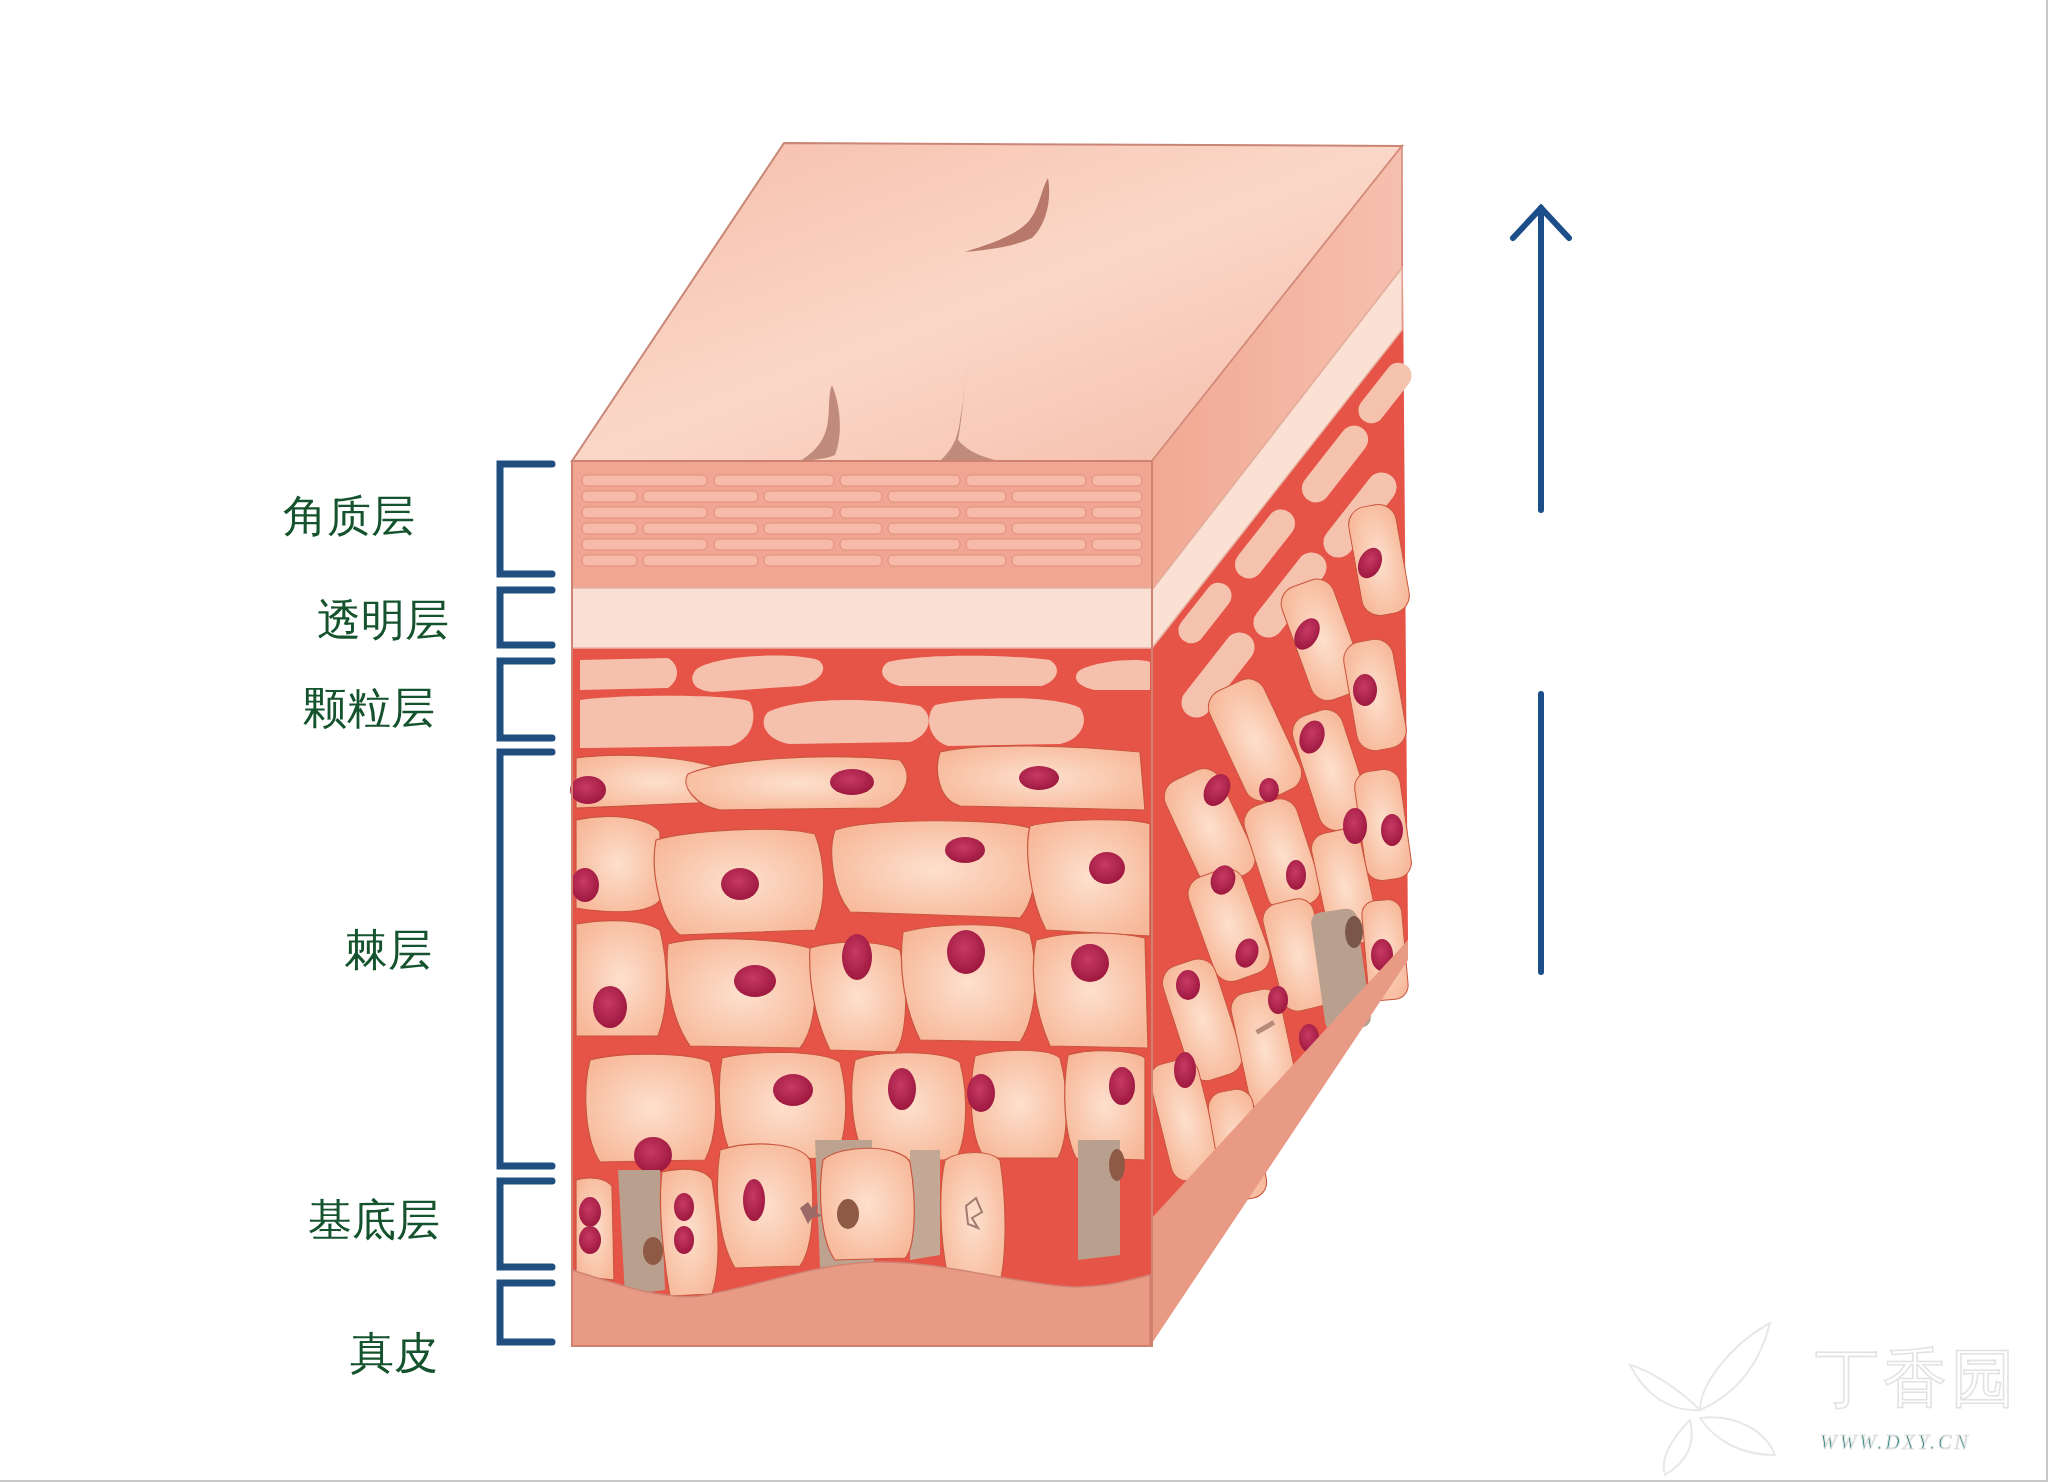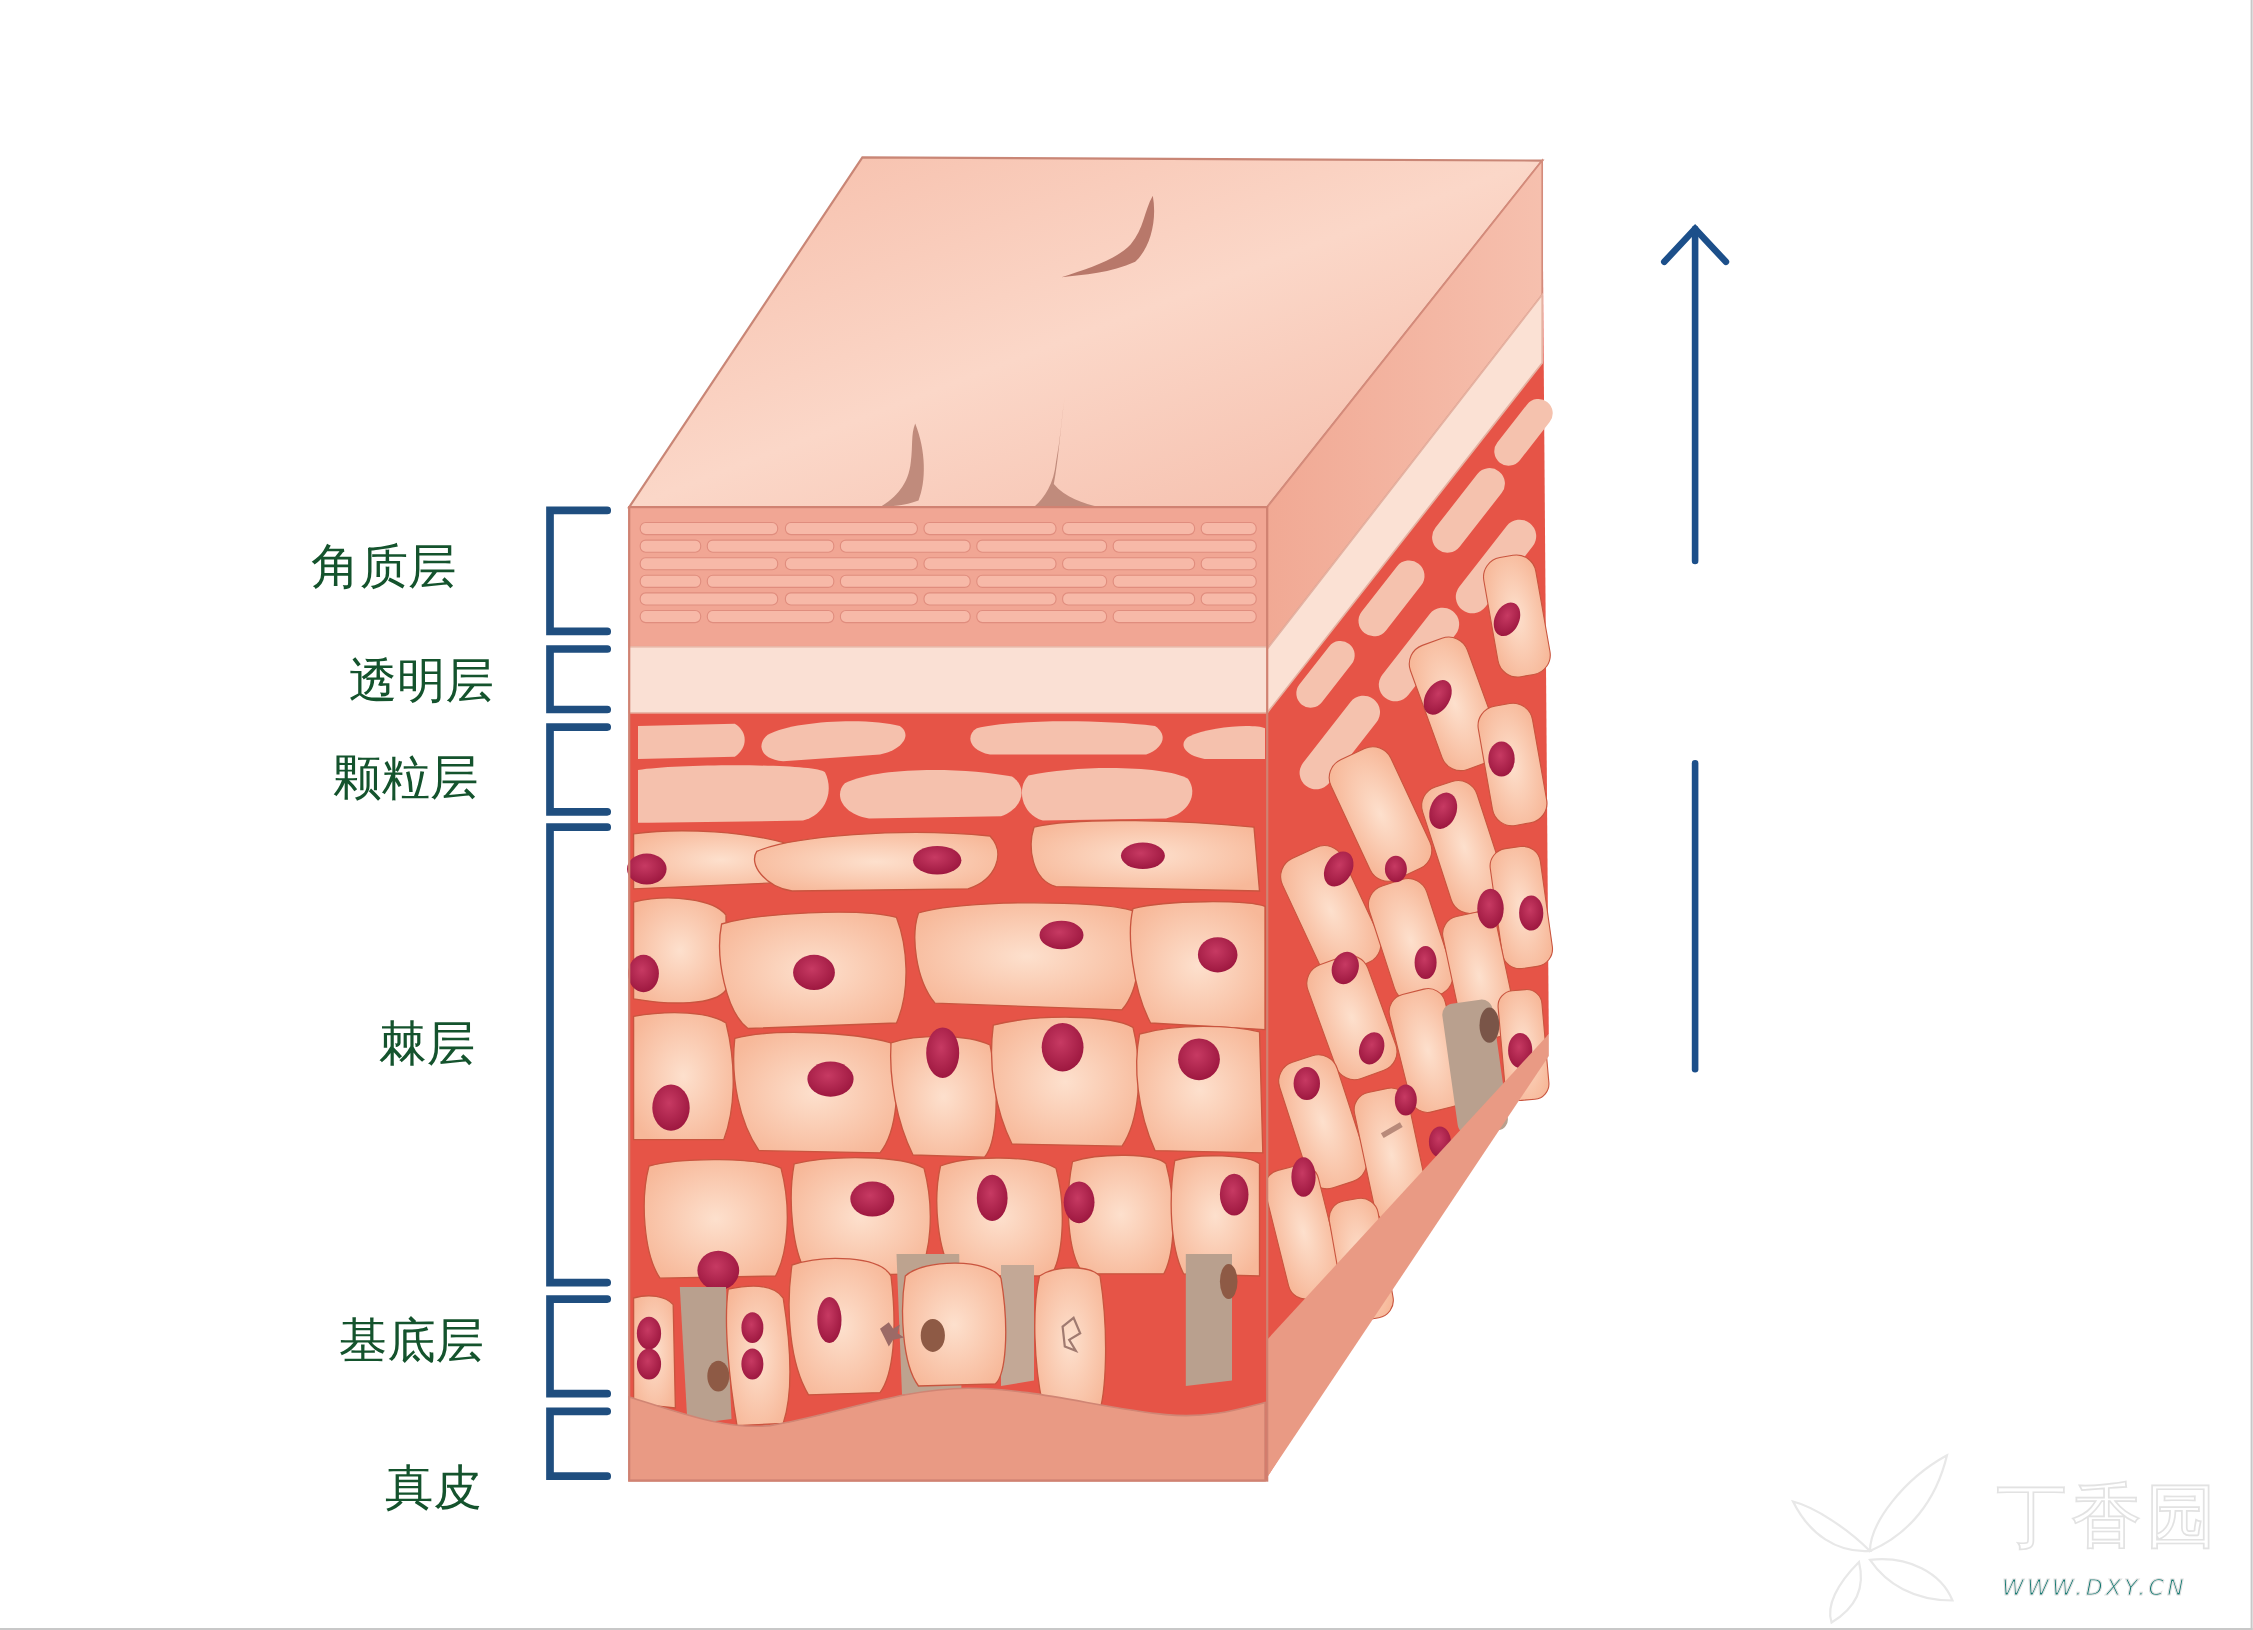--- a/index.html
+++ b/index.html
@@ -2,21 +2,21 @@
 <html><head>
 <meta charset="utf-8">
 <style>
   html, body { margin: 0; padding: 0; background: #ffffff; }
   body { width: 2048px; height: 1482px; position: relative; overflow: hidden; font-family: "DejaVu Sans", "Liberation Sans", sans-serif; }
   .frame { position: absolute; left: 0; top: 0; width: 2046px; height: 1480px; border-right: 2px solid #c8c8c8; border-bottom: 2px solid #c8c8c8; }
   #diagram { position: absolute; left: 0; top: 0; width: 2048px; height: 1482px; }
   .layer-label { position: absolute; font-size: 44px; color: #14532d; white-space: nowrap; line-height: 1; }
   .annotation { position: absolute; left: 1432px; top: 550px; font-size: 46px; line-height: 66px; color: #111; width: 560px; }
   .annotation span { display: block; letter-spacing: 1px; }
-  .watermark { position: absolute; left: 1620px; top: 1335px; width: 410px; height: 135px; }
+  .watermark { position: absolute; left: 1620px; top: 1335px; width: 410px; height: 135px; font-family: Liberation Serif, serif; }
 </style>
 </head>
 <body>
 
 <div class="frame"></div>
 
 <svg id="diagram" viewBox="0 0 2048 1482" xmlns="http://www.w3.org/2000/svg">
   <defs>
     <linearGradient id="topGrad" x1="0" y1="0" x2="1" y2="1">
       <stop offset="0" stop-color="#f6bda9"></stop>

